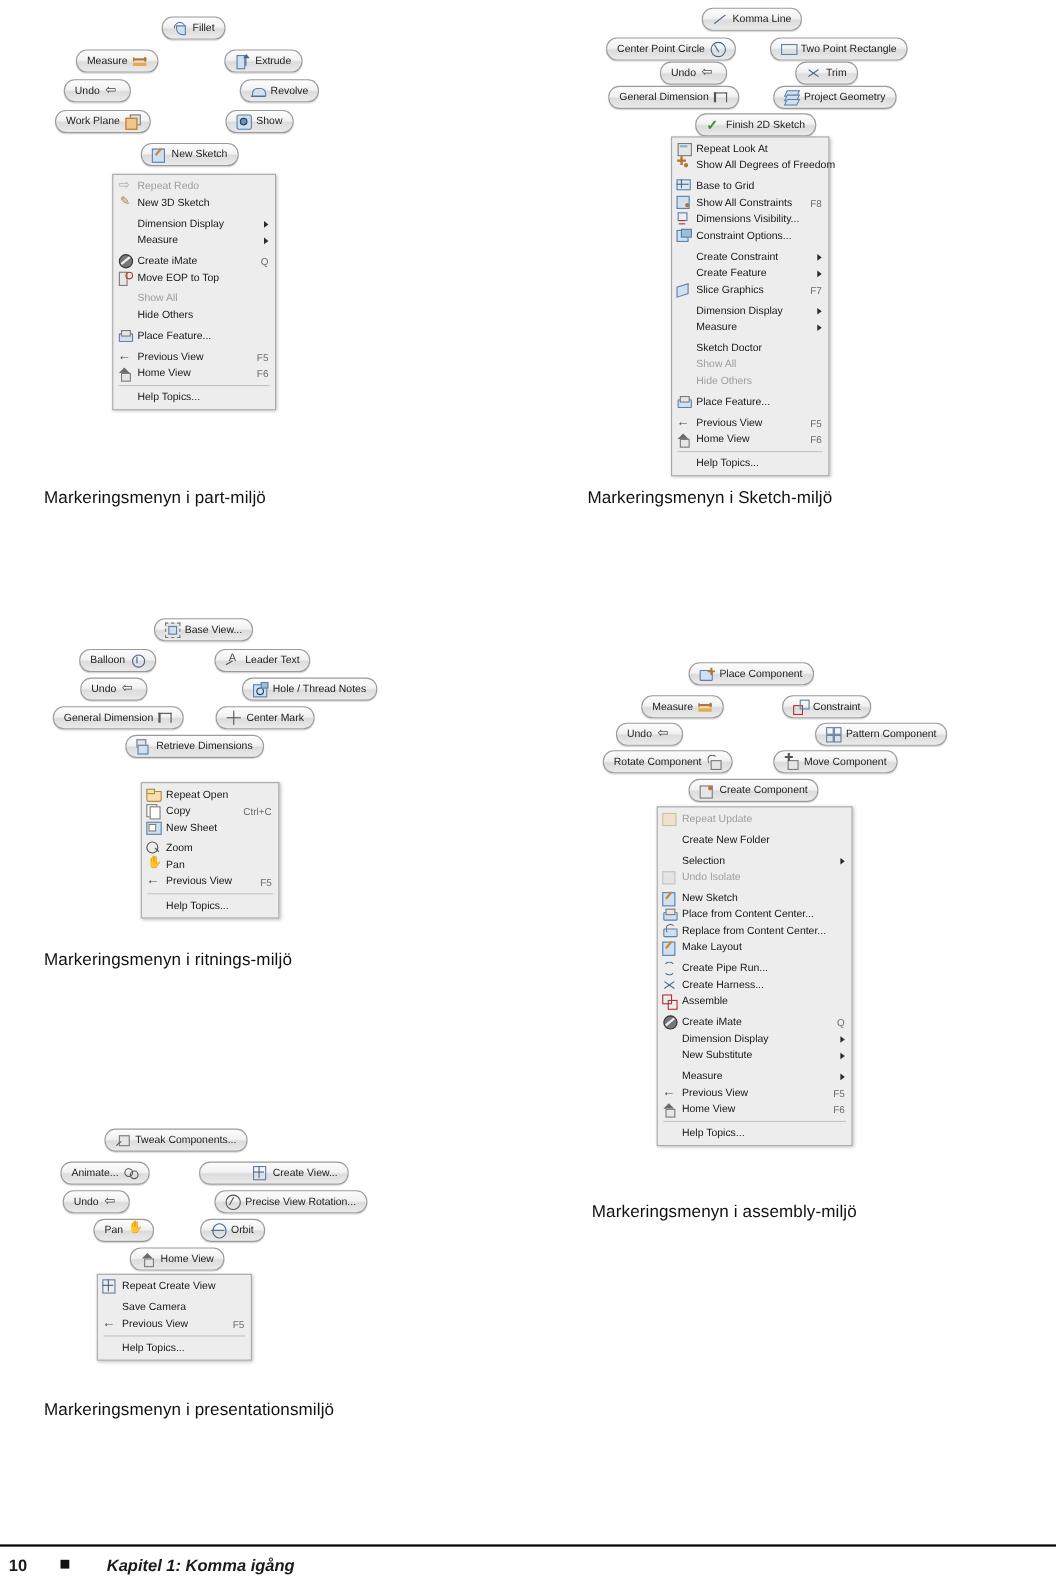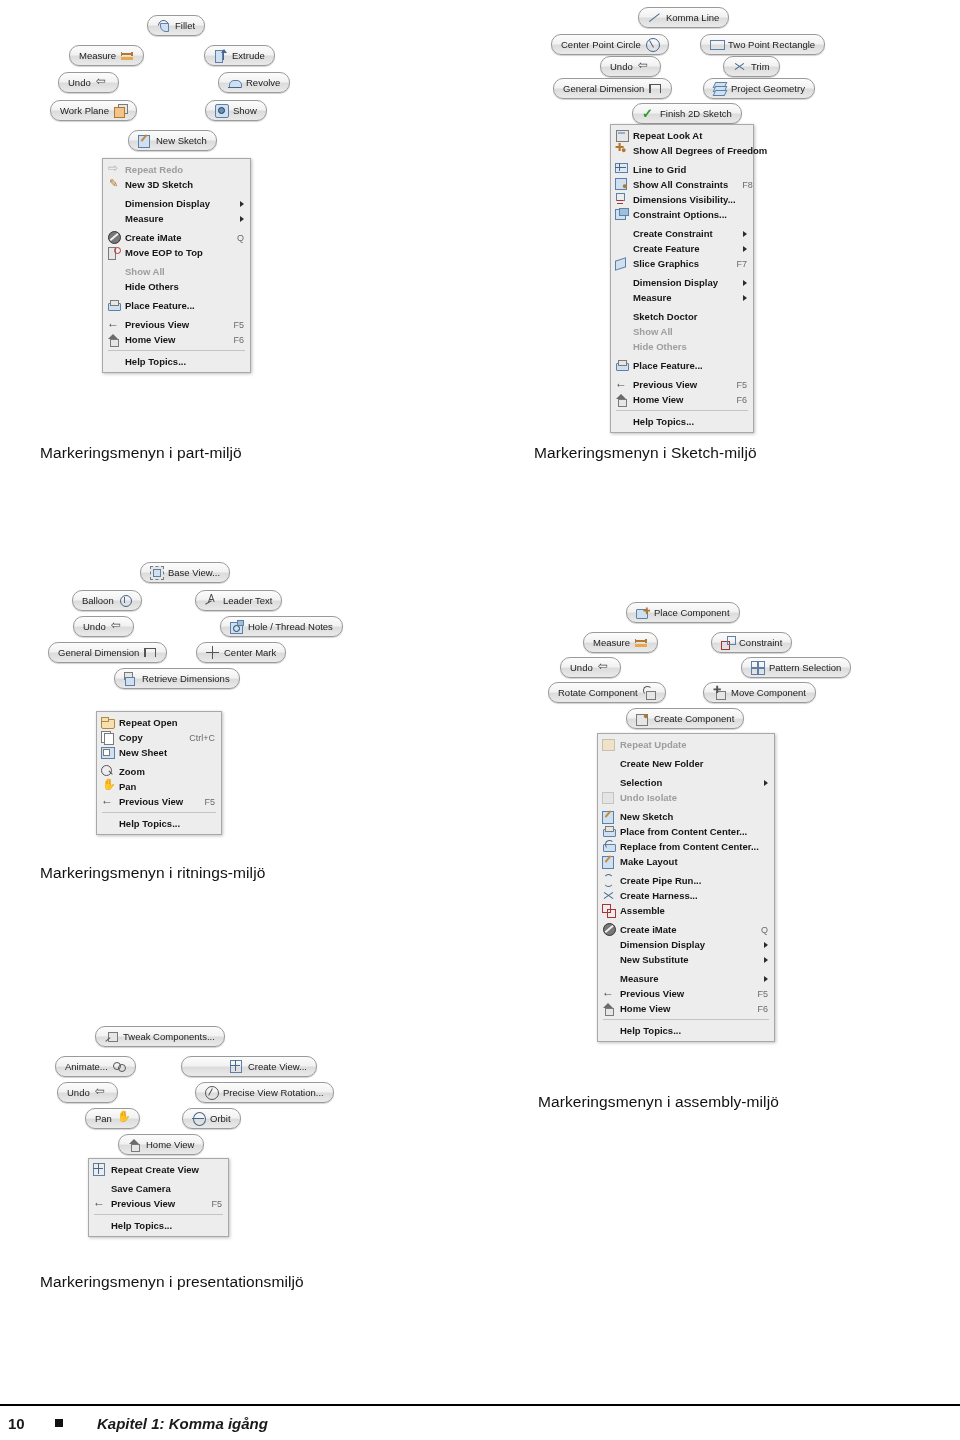--- a/index.html
+++ b/index.html
@@ -45,21 +45,21 @@
     color:#161616;
   }
   .mi{
     position:relative;
     display:flex;align-items:center;
     height:15px;
     padding:0 6px 0 4px;
     white-space:nowrap;
   }
   .mi .mic{width:15px;height:13px;flex:0 0 15px;margin-right:3px;position:relative;}
-  .mi .mtx{flex:1 1 auto;font-weight:bold;}
+  .mi .mtx{flex:1 1 auto;}
   .mi .macc{color:#6b6b6b;font-size:9px;padding-left:14px;}
   .mi .marrow{
     width:0;height:0;border-left:4px solid #2b2b2b;
     border-top:3.5px solid transparent;border-bottom:3.5px solid transparent;
     margin-left:12px;
   }
   .mi.dis{color:#9d9d9d;}
   .sep{height:1px;background:#c4c4c4;margin:3px 5px;}
   .gap{height:4px;}
 
@@ -325,21 +325,21 @@
       </span>
       <span class="mtx">Show All Degrees of Freedom</span>
     </div>
     <div class="gap"></div>
     <div class="mi">
       <span class="mic">
         <span class="g-box" style="left:0;top:0;width:11px;height:8px;background:#dce8f2;"></span>
         <span class="g-line" style="left:4px;top:0;width:1px;height:8px;"></span>
         <span class="g-line" style="left:0;top:4px;width:11px;height:1px;"></span>
       </span>
-      <span class="mtx">Line to Grid</span>
+      <span class="mtx">Base to Grid</span>
     </div>
     <div class="mi">
       <span class="mic">
         <span class="g-box" style="left:0;top:0;width:10px;height:10px;"></span>
         <span class="glo" style="left:7px;top:2px;font-size:9px;">●</span>
       </span>
       <span class="mtx">Show All Constraints</span>
       <span class="macc">F8</span>
     </div>
     <div class="mi">
@@ -494,21 +494,21 @@
 
     <div class="pill" style="left:66px;top:108px;">
       <span class="ic">
         <span class="g-box3" style="left:0;top:0;width:7px;height:6px;"></span>
         <span class="g-box" style="left:1px;top:5px;width:8px;height:7px;"></span>
       </span>
       <span class="lbl">Retrieve Dimensions</span>
     </div>
   </div>
 
-  <div class="menu" style="left:96px;top:711px;width:124px;">
+  <div class="menu" style="left:128px;top:711px;width:124px;">
     <div class="mi">
       <span class="mic">
         <span class="g-box2" style="left:0;top:3px;width:12px;height:8px;background:#f7dfae;border-color:#b08a45;border-radius:0 0 2px 2px;"></span>
         <span class="g-box2" style="left:0;top:1px;width:6px;height:3px;background:#f7dfae;border-color:#b08a45;"></span>
       </span>
       <span class="mtx">Repeat Open</span>
     </div>
     <div class="mi">
       <span class="mic">
         <span class="g-box3" style="left:0;top:0;width:8px;height:10px;background:#fff;"></span>
@@ -589,21 +589,21 @@
         </span>
     </div>
 
     <div class="pill" style="left:193px;top:57px;">
       <span class="ic">
         <span class="g-box" style="left:0;top:0;width:5px;height:5px;background:transparent;"></span>
         <span class="g-box" style="left:7px;top:0;width:5px;height:5px;background:transparent;"></span>
         <span class="g-box" style="left:0;top:7px;width:5px;height:5px;background:transparent;"></span>
         <span class="g-box" style="left:7px;top:7px;width:5px;height:5px;background:transparent;"></span>
       </span>
-      <span class="lbl">Pattern Selection</span>
+      <span class="lbl">Pattern Component</span>
     </div>
 
     <div class="pill rev" style="left:0px;top:82px;">
       <span class="ic">
         <span class="g-box3" style="left:3px;top:5px;width:8px;height:7px;"></span>
         <span class="g-arc" style="left:0;top:0;width:7px;height:7px;border-color:#555 transparent transparent #555;"></span>
       </span>
       <span class="lbl">Rotate Component</span>
     </div>
 

